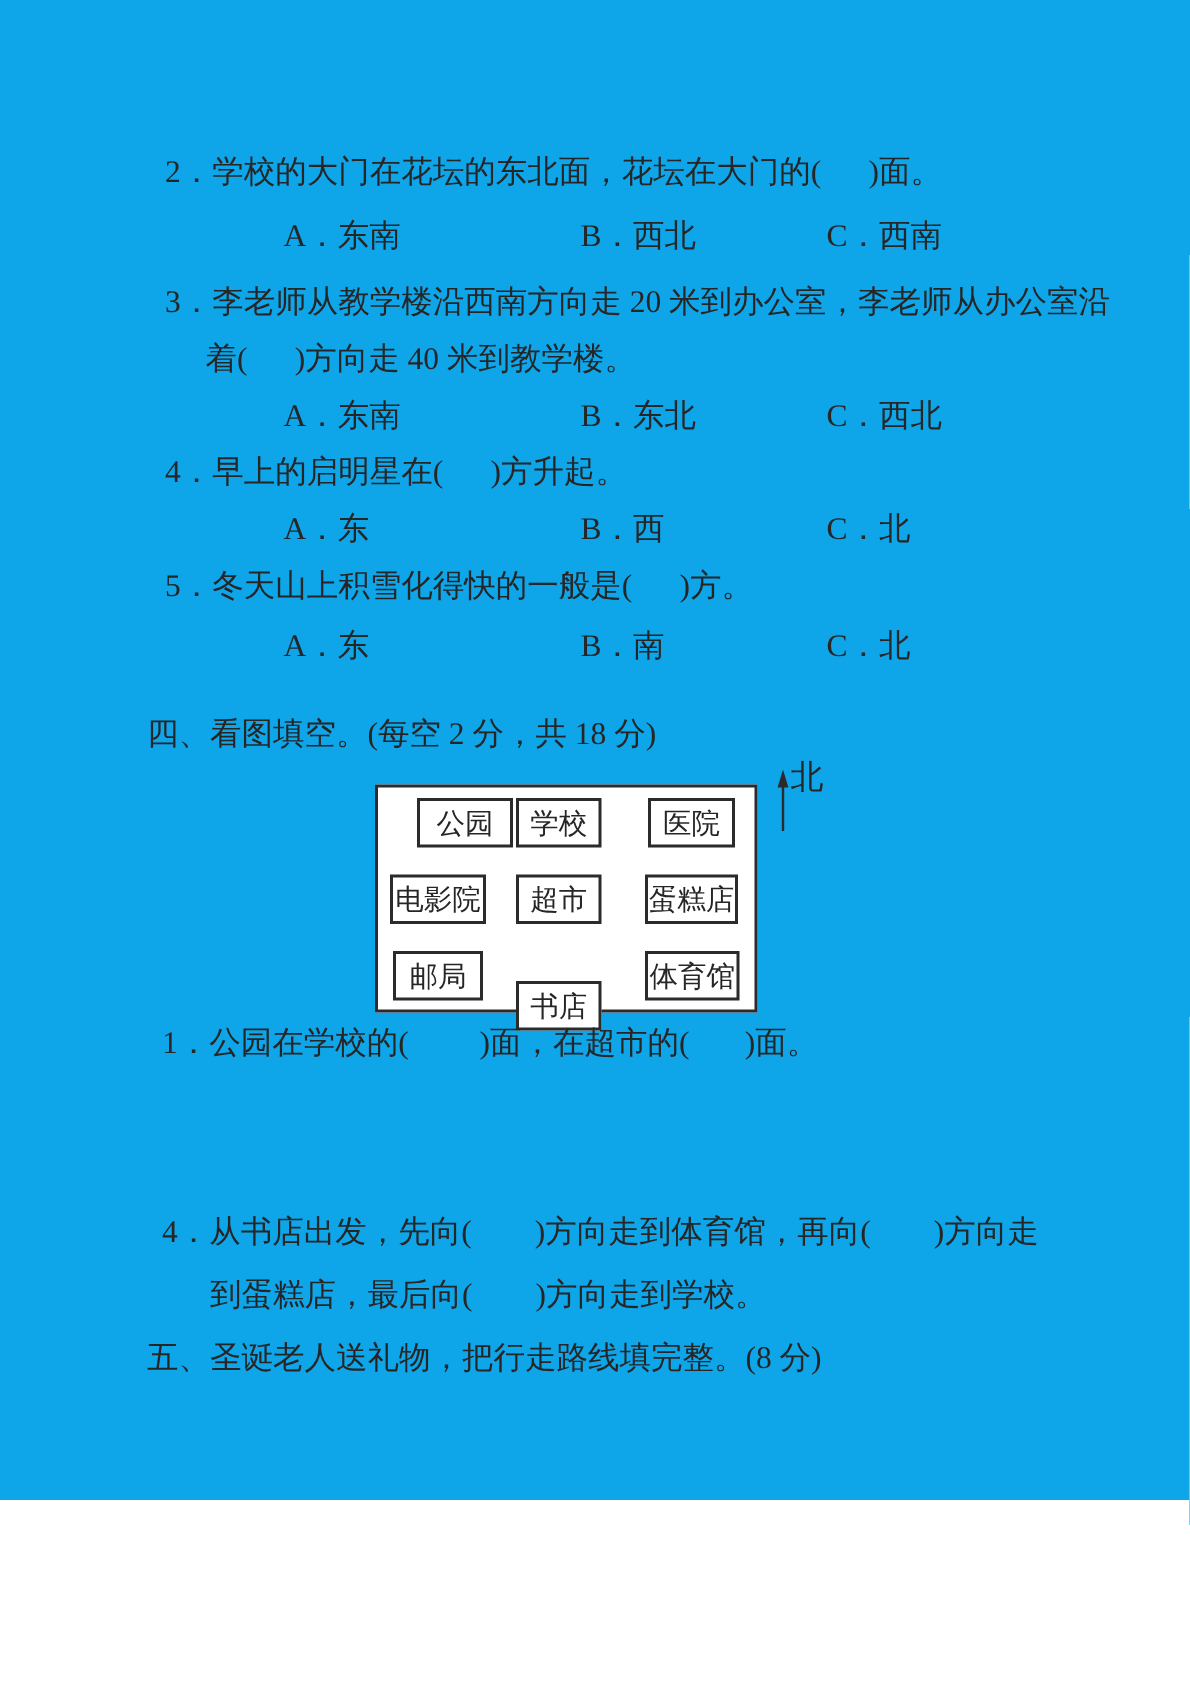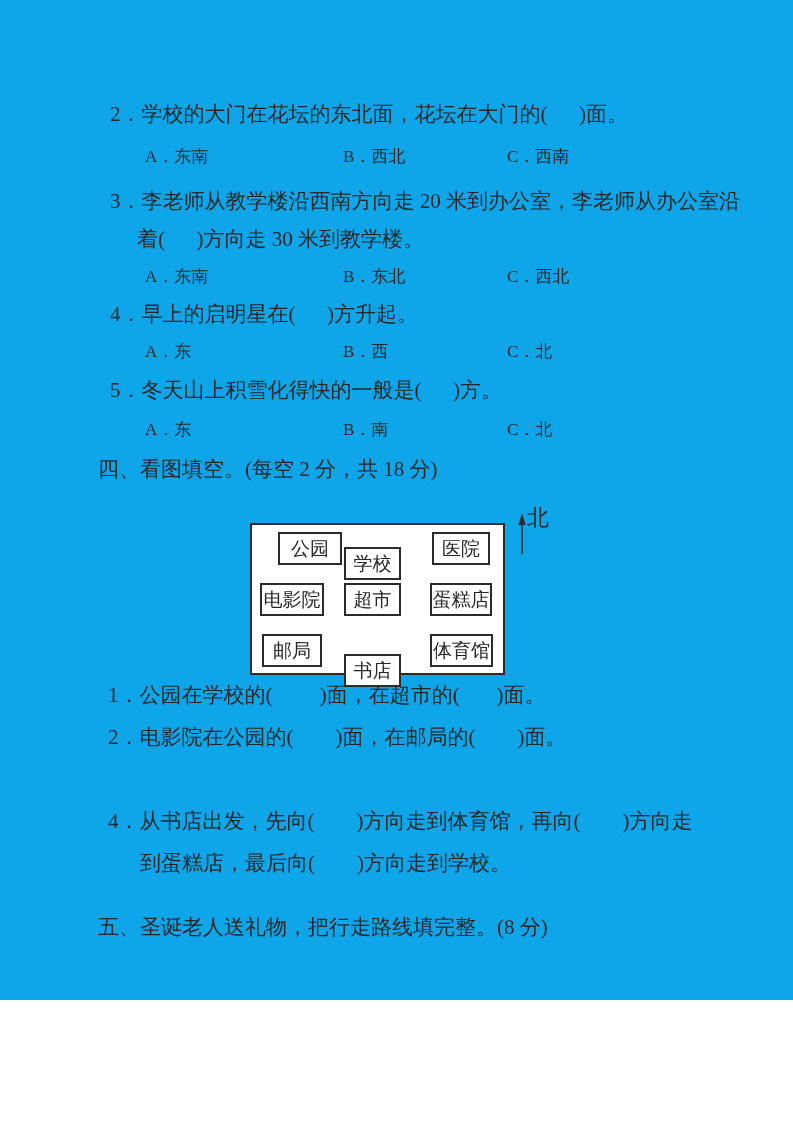--- a/index.html
+++ b/index.html
@@ -22,23 +22,24 @@
   }
   .opt-row {
     position: absolute;
     left: 0;
     width: 793px;
     height: 26px;
   }
   .opt {
     position: absolute;
     white-space: pre;
-    font-size: 17px;
+    font-size: 21px;
     line-height: 26px;
     top: 0;
+    margin-left: 44px;
   }
   .opt-a { left: 145px; }
   .opt-b { left: 343px; }
   .opt-c { left: 507px; }
   .map-box {
     position: absolute;
     left: 250px;
     top: 523px;
     width: 255px;
     height: 152px;
@@ -87,63 +88,62 @@
 <div class="page">
 
   <div class="line" style="left:110px; top:101px;">2．学校的大门在花坛的东北面，花坛在大门的(      )面。</div>
   <div class="opt-row" style="top:144px;">
     <span class="opt opt-a">A．东南</span>
     <span class="opt opt-b">B．西北</span>
     <span class="opt opt-c">C．西南</span>
   </div>
 
   <div class="line" style="left:110px; top:188px;">3．李老师从教学楼沿西南方向走 20 米到办公室，李老师从办公室沿</div>
-  <div class="line" style="left:137px; top:226px;">着(      )方向走 30 米到教学楼。</div>
+  <div class="line" style="left:137px; top:226px;">着(      )方向走 40 米到教学楼。</div>
   <div class="opt-row" style="top:264px;">
     <span class="opt opt-a">A．东南</span>
     <span class="opt opt-b">B．东北</span>
     <span class="opt opt-c">C．西北</span>
   </div>
 
   <div class="line" style="left:110px; top:301px;">4．早上的启明星在(      )方升起。</div>
   <div class="opt-row" style="top:339px;">
     <span class="opt opt-a">A．东</span>
     <span class="opt opt-b">B．西</span>
     <span class="opt opt-c">C．北</span>
   </div>
 
   <div class="line" style="left:110px; top:377px;">5．冬天山上积雪化得快的一般是(      )方。</div>
   <div class="opt-row" style="top:417px;">
     <span class="opt opt-a">A．东</span>
     <span class="opt opt-b">B．南</span>
     <span class="opt opt-c">C．北</span>
   </div>
 
-  <div class="line" style="left:98px; top:456px;">四、看图填空。(每空 2 分，共 18 分)</div>
+  <div class="line" style="left:98px; top:476px;">四、看图填空。(每空 2 分，共 18 分)</div>
 
   <div class="map-box">
     <div class="map-cell" style="left:11px;  top:7px;   width:64px; height:33px;margin-left:15px;">公园</div>
-    <div class="map-cell" style="left:92px;  top:22px;   width:57px; height:33px;">学校</div>
+    <div class="map-cell" style="left:92px;  top:7px;   width:57px; height:33px;">学校</div>
     <div class="map-cell" style="left:180px; top:7px;   width:58px; height:33px;">医院</div>
     <div class="map-cell" style="left:8px;   top:58px;  width:64px; height:33px;">电影院</div>
     <div class="map-cell" style="left:92px;  top:58px;  width:57px; height:33px;">超市</div>
     <div class="map-cell" style="left:178px; top:58px;  width:62px; height:33px;">蛋糕店</div>
     <div class="map-cell" style="left:10px;  top:109px; width:60px; height:33px;">邮局</div>
     <div class="map-cell" style="left:92px;  top:109px; width:57px; height:33px;margin-top:20px;">书店</div>
     <div class="map-cell" style="left:178px; top:109px; width:63px; height:33px;">体育馆</div>
   </div>
 
   <svg class="north-arrow" width="16" height="44" viewBox="0 0 16 44">
     <line x1="8" y1="42" x2="8" y2="9" stroke="#2b2b2b" stroke-width="1.6"></line>
     <polygon points="8,1 4.4,13 11.6,13" fill="#2b2b2b"></polygon>
   </svg>
   <div class="north-label">北</div>
 
   <div class="line" style="left:108px; top:682px;">1．公园在学校的(         )面，在超市的(       )面。</div>
-  <div class="line" style="left:108px; top:724px;">2．电影院在公园的(        )面，在邮局的(        )面。</div>
   <div class="line" style="left:108px; top:808px;">4．从书店出发，先向(        )方向走到体育馆，再向(        )方向走</div>
   <div class="line" style="left:140px; top:850px;">到蛋糕店，最后向(        )方向走到学校。</div>
 
-  <div class="line" style="left:98px; top:914px;">五、圣诞老人送礼物，把行走路线填完整。(8 分)</div>
+  <div class="line" style="left:98px; top:892px;">五、圣诞老人送礼物，把行走路线填完整。(8 分)</div>
 
   <div class="footer">2/ 6</div>
 
 </div>
 
 </body></html>

